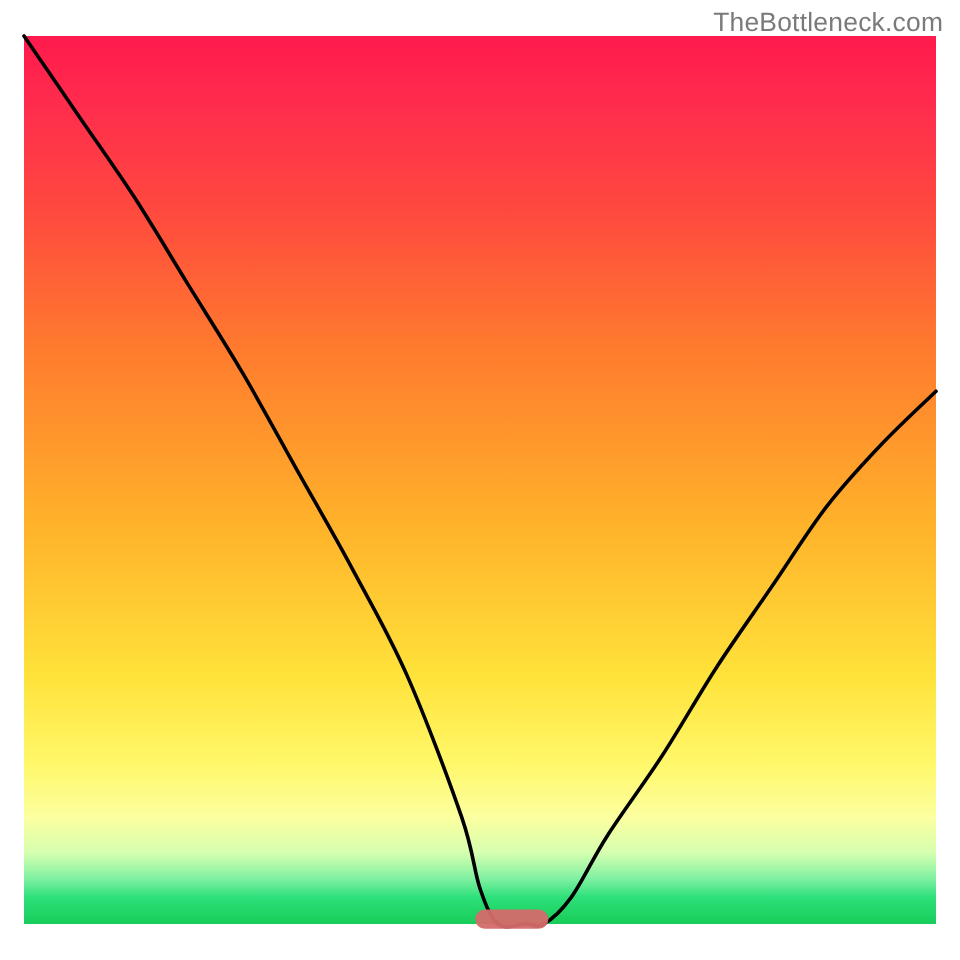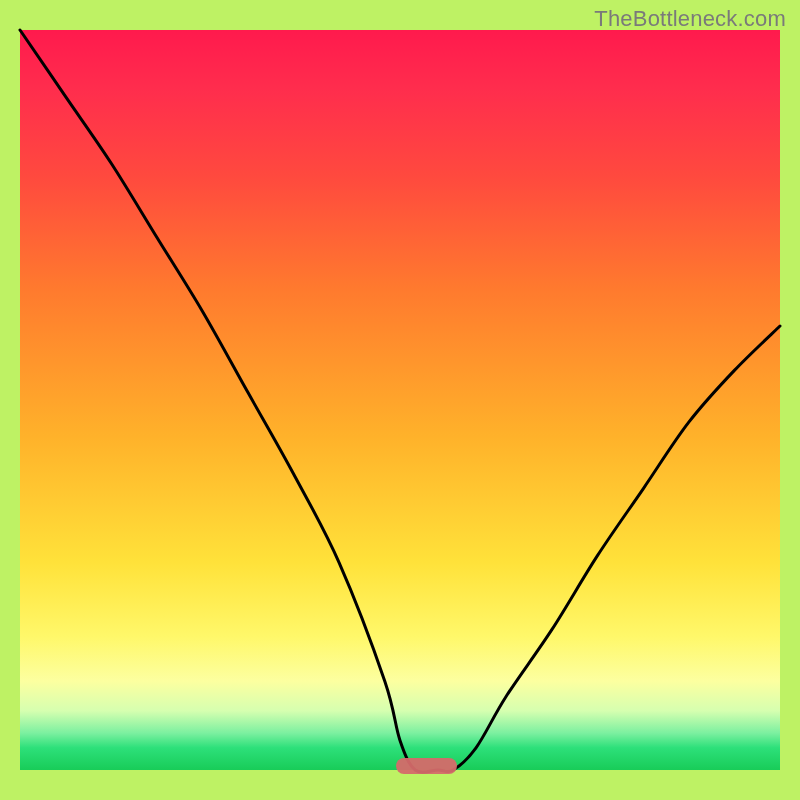--- a/index.html
+++ b/index.html
@@ -8,21 +8,21 @@
     width: 800px;
     height: 800px;
     overflow: hidden;
     background: #000;
     font-family: Arial, Helvetica, sans-serif;
   }
   .frame {
     position: relative;
     width: 800px;
     height: 800px;
-    background: #bef264;
+    background: #ffffff;
   }
   .plot {
     position: absolute;
     left: 20px;
     top: 30px;
     width: 760px;
     height: 740px;
     
     background: linear-gradient(
       to bottom,

